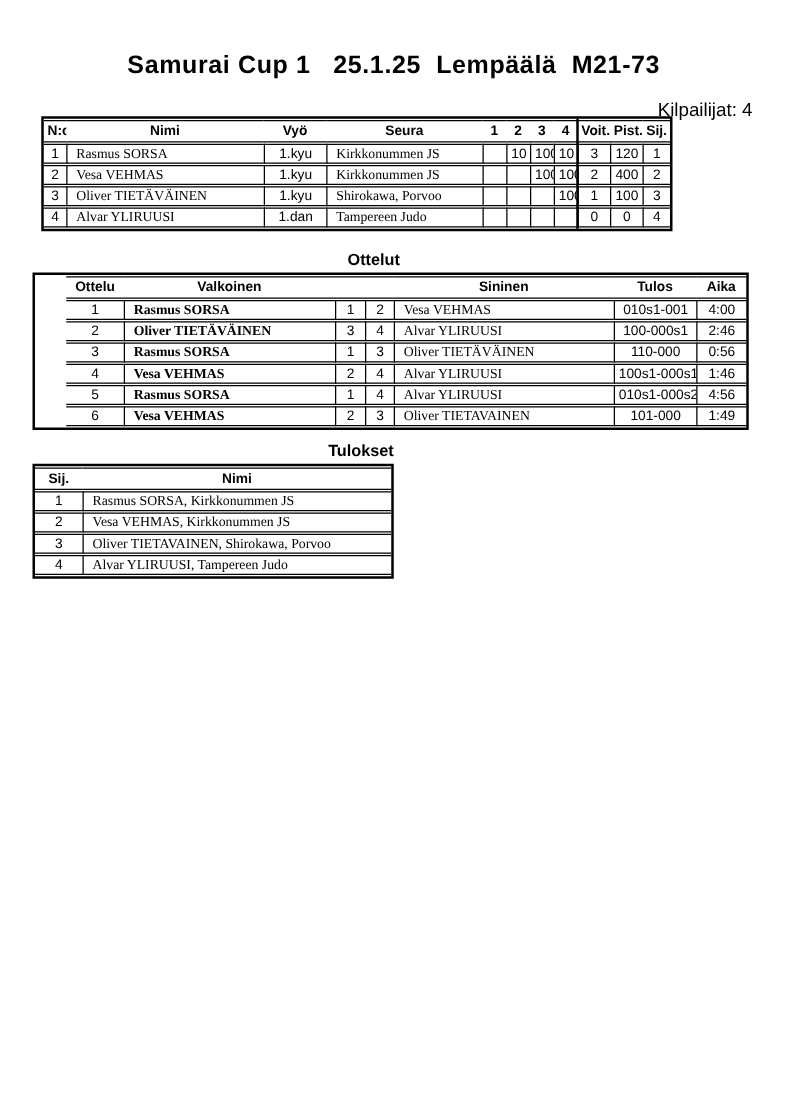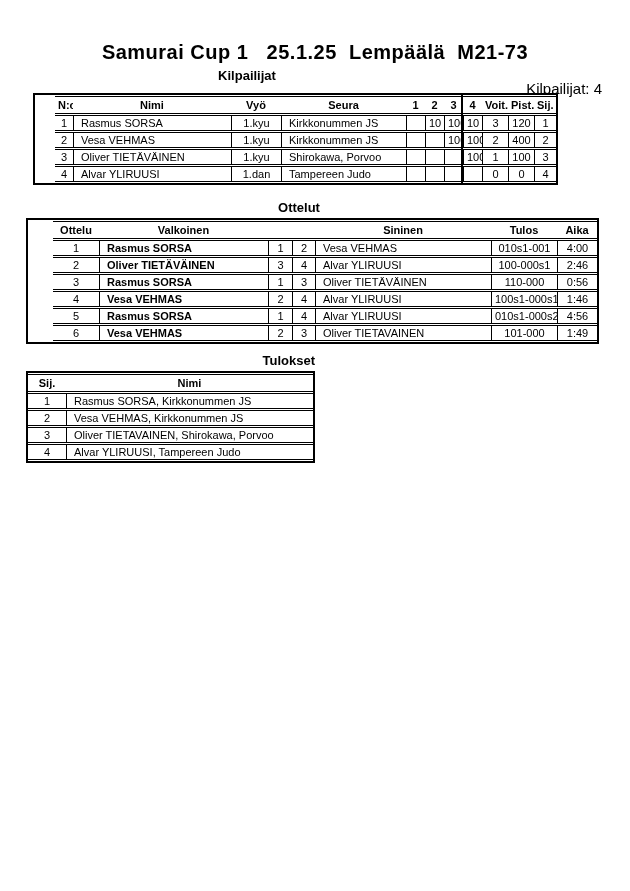--- a/index.html
+++ b/index.html
@@ -34,21 +34,21 @@
   .count-label {
     position: absolute;
     top: 80px; right: 28px;
     font-size: 15px;
   }
   .tbl-wrap {
     position: absolute;
     border: 2px solid #000;
     background: #ffffff;
   }
-  #t1 { left: 33px; top: 93px; padding-left: 20px;  }
+  #t1 { left: 33px; top: 93px;  }
   #t2 { left: 26px; top: 218px; }
   #t3 { left: 26px; top: 371px; }
   table {
     border-collapse: separate;
     border-spacing: 0 1px;
     table-layout: fixed;
     font-size: 11px;
   }
   #t1 table { width: 501px; }
   #t2 table { width: 544px; padding-left: 25px; }
@@ -61,39 +61,38 @@
     border-top: 1px solid #000;
     border-bottom: 1px solid #000;
     overflow: hidden;
     white-space: nowrap;
     font-weight: normal;
   }
   tr.hdr th { height: 18px; font-weight: bold; text-align: center; }
   td { border-left: 1px solid #000; }
   td:first-child { border-left: none; }
   td.c { text-align: center; }
-  td.l { text-align: left; padding-left: 7px; }
+  td.l { text-align: left; padding-left: 7px; font-family: Liberation Serif, serif; }
   td.b { font-weight: bold; }
   
   .vline {
     position: absolute;
     top: 0; bottom: 0;
     width: 2px;
     background: #000;
   }
   #t1 .vline { left: 426px; }
 </style>
 </head>
 <body>
 
 <div class="page">
 
   <div class="title">Samurai Cup 1   25.1.25  Lempäälä  M21-73</div>
 
-  <div class="sec-label" id="lbl-kilpailijat">Kilpailijat</div>
   <div class="count-label">Kilpailijat: 4</div>
 
   <div class="tbl-wrap" id="t1">
     <div class="vline"></div>
     <table>
       <colgroup>
         <col style="width:18px">
           <col style="width:158px">
           <col style="width:50px">
           <col style="width:125px">

